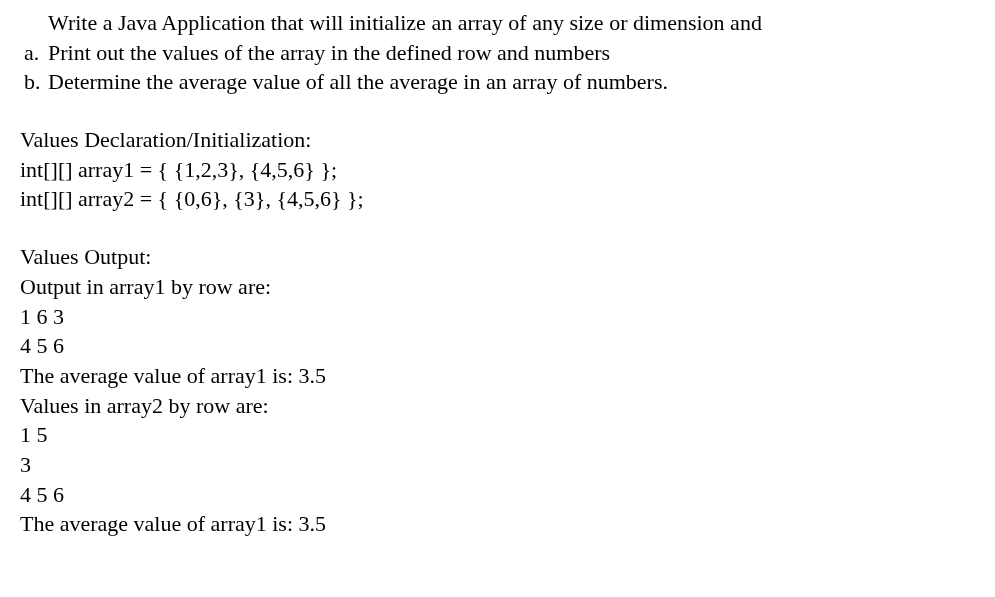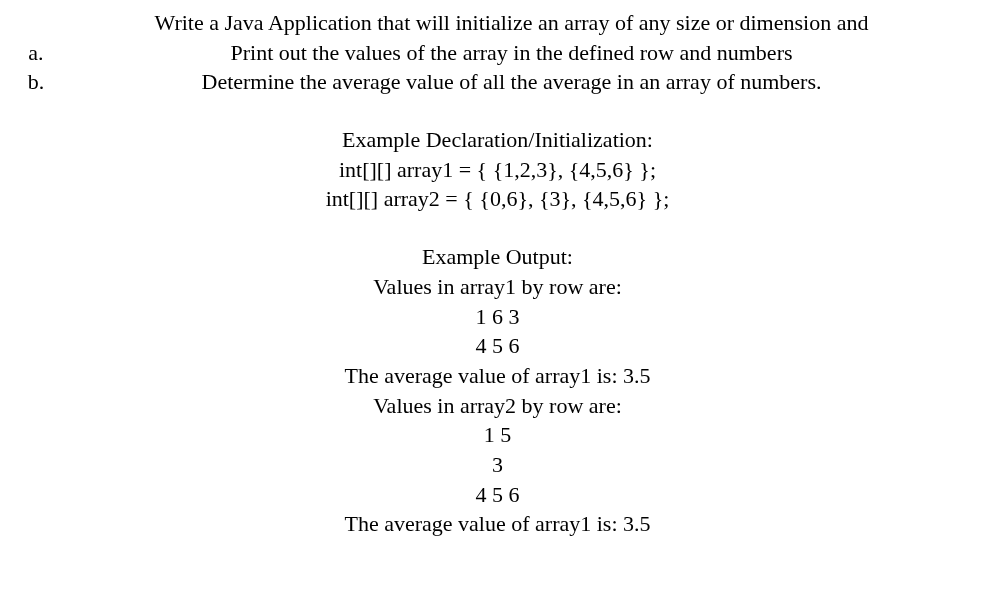--- a/index.html
+++ b/index.html
@@ -1,19 +1,18 @@
 <!DOCTYPE html>
 <html><head>
   <meta charset="utf-8">
   <style>
     * {
       margin: 0;
       padding: 0;
       box-sizing: border-box;
-      text-align: center;
     }
     body {
       width: 995px;
       height: 597px;
       background: #ffffff;
       font-family: "Times New Roman", Times, serif;
       font-size: 22px;
       color: #000000;
       padding: 8px 20px 20px 20px;
       line-height: 1.35;
@@ -49,28 +48,28 @@
   <span class="list-text">Print out the values of the array in the defined row and numbers</span>
 </div>
 
 <div class="list-item">
   <span class="list-marker">b.</span>
   <span class="list-text">Determine the average value of all the average in an array of numbers.</span>
 </div>
 
 <div class="section-gap"></div>
 
-<div class="line">Example Declaration/Initialization:</div>
+<div class="line">Values Declaration/Initialization:</div>
 <div class="line">int[][] array1 = { {1,2,3}, {4,5,6} };</div>
 <div class="line">int[][] array2 = { {0,6}, {3}, {4,5,6} };</div>
 
 <div class="section-gap"></div>
 
-<div class="line">Example Output:</div>
-<div class="line">Values in array1 by row are:</div>
+<div class="line">Values Output:</div>
+<div class="line">Output in array1 by row are:</div>
 <div class="line">1 6 3</div>
 <div class="line">4 5 6</div>
 <div class="line">The average value of array1 is:  3.5</div>
 <div class="line">Values in array2 by row are:</div>
 <div class="line">1 5</div>
 <div class="line">3</div>
 <div class="line">4 5 6</div>
 <div class="line">The average value of array1 is:  3.5</div>
 
 </body></html>

